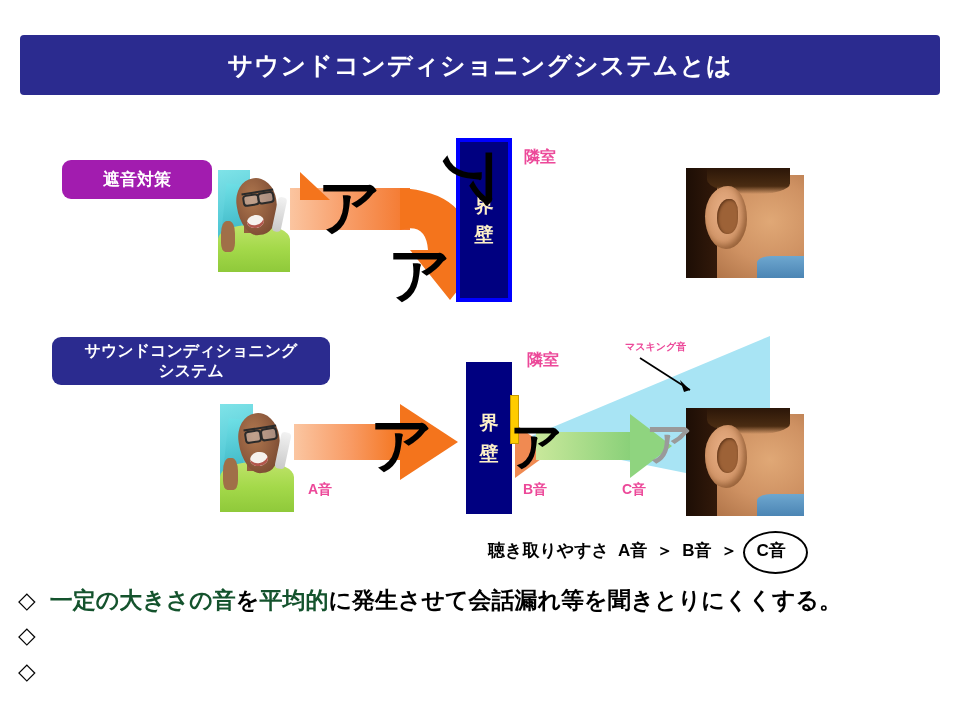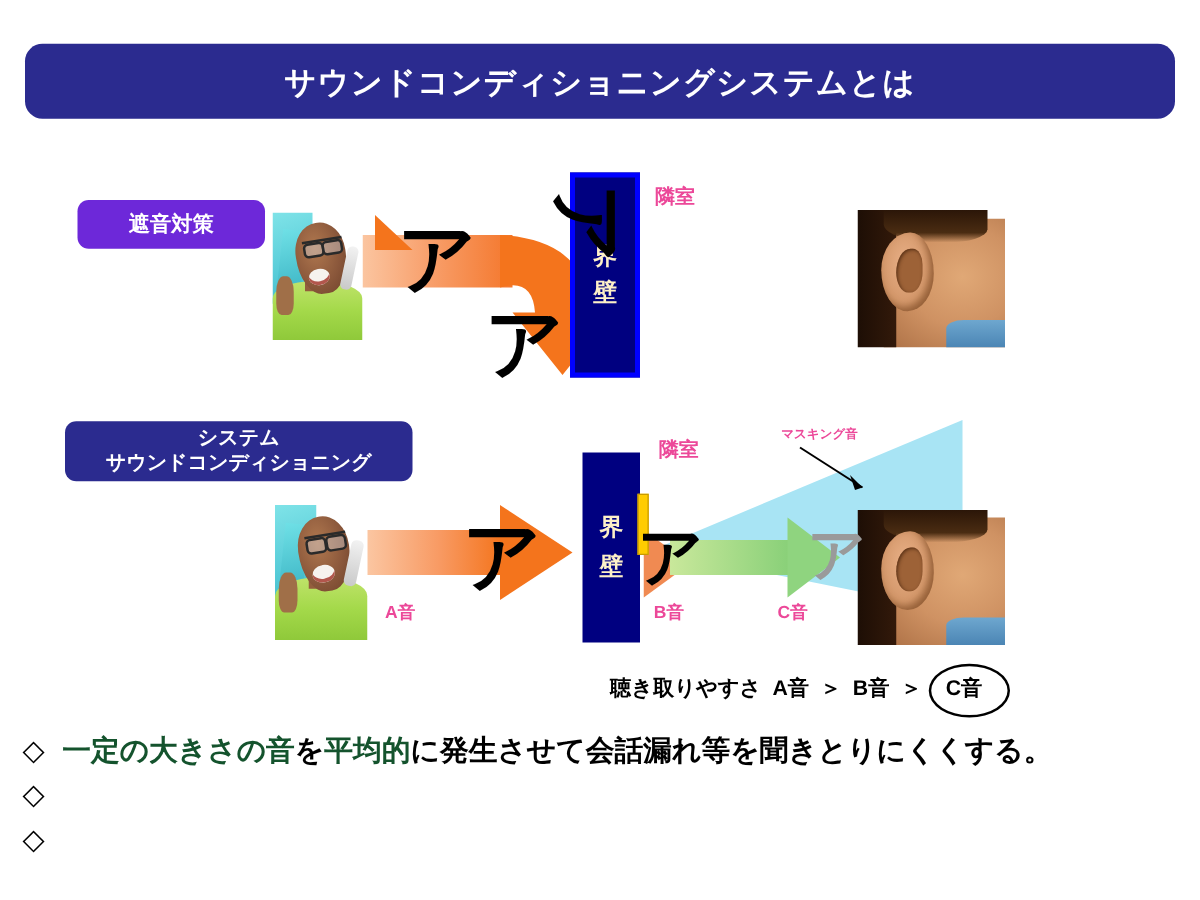--- a/index.html
+++ b/index.html
@@ -13,21 +13,21 @@
     font-family: "Liberation Sans", "DejaVu Sans", sans-serif;
   }
   .slide { position: absolute; inset: 0; background: #ffffff; }
 
   
   .title-bar {
     position: absolute;
     left: 20px; top: 35px;
     width: 920px; height: 60px;
     background: #2b2b8f;
-    border-radius: 14px;
+    border-radius: 4px;
     display: flex; align-items: center; justify-content: center;
   }
   .title-text {
     color: #ffffff;
     font-size: 25px;
     font-weight: bold;
     letter-spacing: 1px;
     white-space: nowrap;
   }
 
@@ -36,21 +36,21 @@
     position: absolute;
     display: flex; align-items: center; justify-content: center;
     text-align: center;
     color: #ffffff;
     font-weight: bold;
     line-height: 1.25;
   }
   .tag-gray {
     left: 62px; top: 160px;
     width: 150px; height: 39px;
-    background: #6d28d9;
+    background: #a21caf;
     border-radius: 9px;
     font-size: 17px;
   }
   .tag-navy {
     left: 52px; top: 337px;
     width: 278px; height: 48px;
     background: #2b2b8f;
     border-radius: 9px;
     font-size: 16px;
   }
@@ -272,22 +272,22 @@
   <div class="title-bar">
     <div class="title-text">サウンドコンディショニングシステムとは</div>
   </div>
 
   <div class="tag tag-gray">
     <span>遮音対策</span>
   </div>
 
   <div class="tag tag-navy">
     <div>
+      <span>サウンドコンディショニング</span>
       <span>システム</span>
-      <span>サウンドコンディショニング</span>
     </div>
   </div>
 
   <svg class="svg-layer" viewBox="0 0 960 720">
     <defs>
       <linearGradient id="orangeGrad" x1="0" y1="0" x2="1" y2="0">
         <stop offset="0%" stop-color="#fbc5a0"></stop>
         <stop offset="45%" stop-color="#f89f6b"></stop>
         <stop offset="100%" stop-color="#f4772c"></stop>
       </linearGradient>

